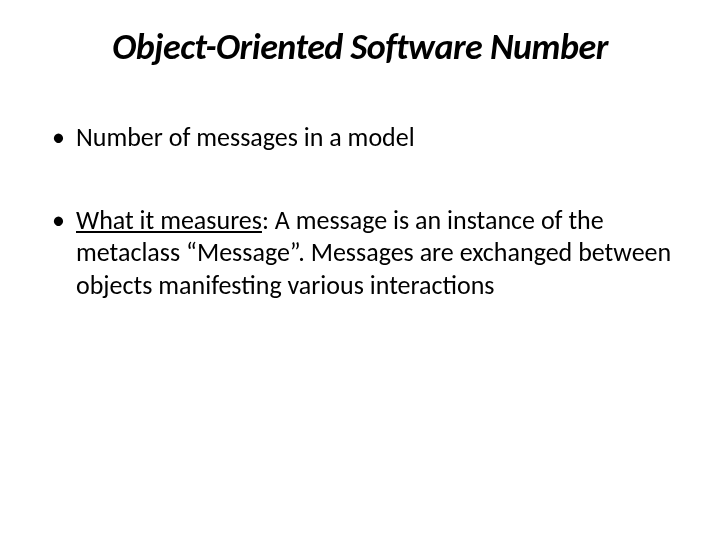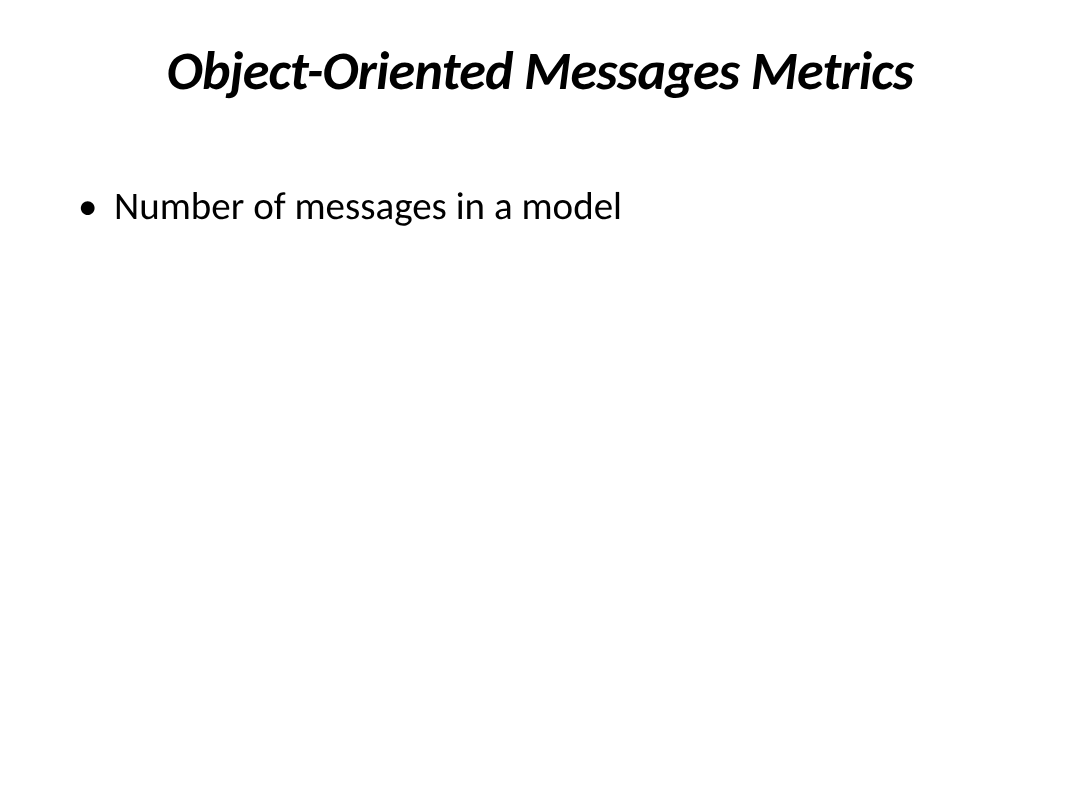--- a/index.html
+++ b/index.html
@@ -49,19 +49,22 @@
       font-size: 26px;
     }
     .underline {
       text-decoration: underline;
     }
   </style>
 </head>
 <body>
 
 <div class="slide">
-  <h1 class="title">Object-Oriented Messages Metrics</h1>
+  <h1 class="title">Object-Oriented Software Number</h1>
   <ul class="bullet-list">
     <li class="bullet-item">
       <span>Number of messages in a model</span>
+    </li>
+    <li class="bullet-item">
+      <span class="underline">What it measures</span><span>: A message is an instance of the metaclass “Message”. Messages are exchanged between objects manifesting various interactions</span>
     </li>
   </ul>
 </div>
 
 </body></html>

